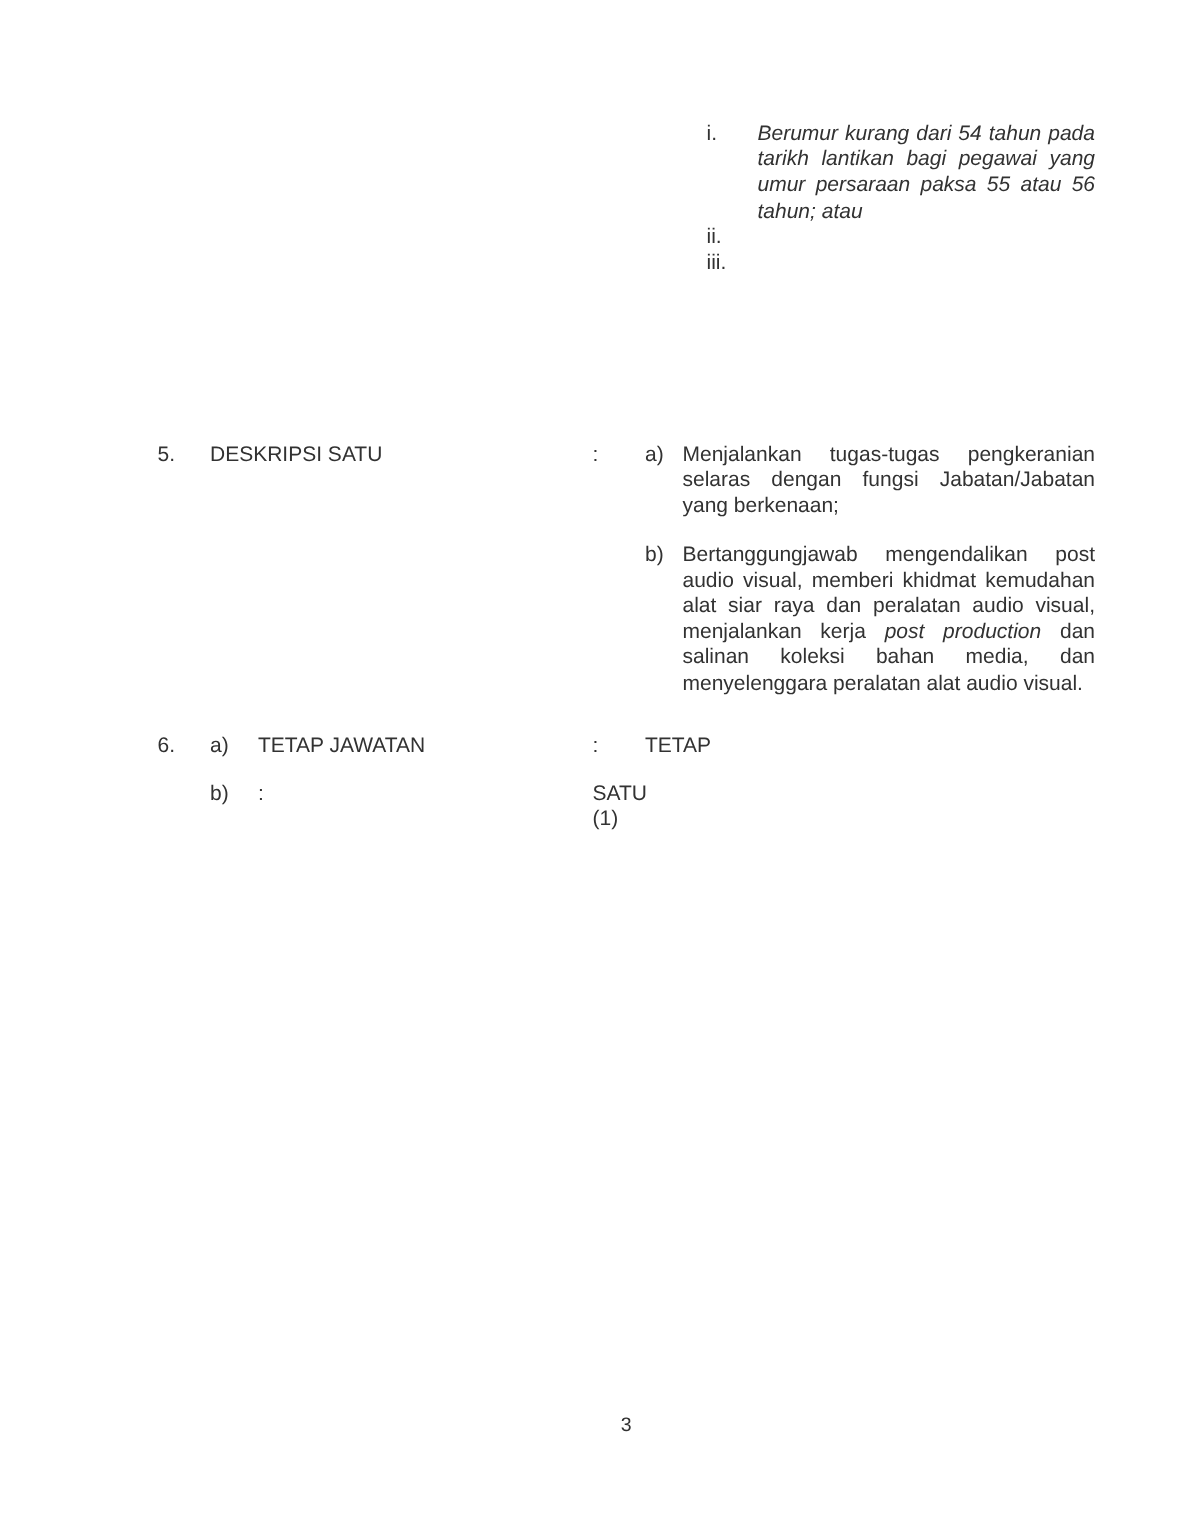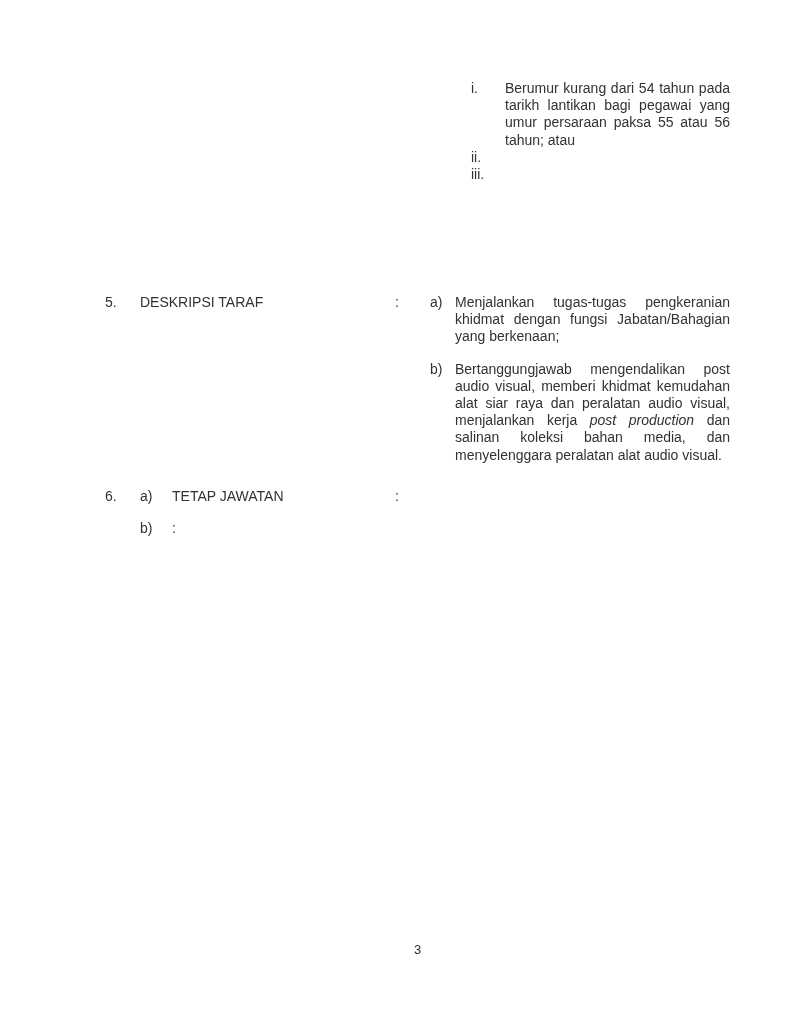--- a/index.html
+++ b/index.html
@@ -13,21 +13,21 @@
     font-size: 14px;
     line-height: 17.2px;
     color: #323232;
     overflow: hidden;
   }
 
   
   .roman-list { position: absolute; top: 80px; left: 471px; width: 259px; }
   .roman-item { display: flex; align-items: flex-start; }
   .roman-marker { flex: 0 0 34px; }
-  .roman-text { flex: 1 1 auto; text-align: justify; }
+  .roman-text { flex: 1 1 auto; text-align: justify; font-style: italic; }
 
   
   .section-5 {
     position: absolute; top: 294px; left: 105px; width: 625px;
     display: grid; grid-template-columns: 35px 255px 35px 1fr;
     align-items: start;
   }
   .duty-para { display: flex; align-items: flex-start; }
   .duty-para + .duty-para { margin-top: 15px; }
   .duty-marker { flex: 0 0 25px; }
@@ -59,43 +59,45 @@
     <div class="roman-item">
       <span class="roman-marker">ii.</span>
     </div>
     <div class="roman-item">
       <span class="roman-marker">iii.</span>
     </div>
   </div>
 
   <div class="section-5">
     <span>5.</span>
-    <span>DESKRIPSI TARAF</span>
+    <span>DESKRIPSI SATU</span>
     <span>:</span>
     <div>
       <div class="duty-para">
         <span class="duty-marker">a)</span>
-        <span class="duty-text">Menjalankan tugas-tugas pengkeranian khidmat dengan fungsi Jabatan/Bahagian yang berkenaan;</span>
+        <span class="duty-text">Menjalankan tugas-tugas pengkeranian selaras dengan fungsi Jabatan/Jabatan yang berkenaan;</span>
       </div>
       <div class="duty-para">
         <span class="duty-marker">b)</span>
         <span class="duty-text"><span>Bertanggungjawab mengendalikan post audio visual, memberi khidmat kemudahan alat siar raya dan peralatan audio visual, menjalankan kerja </span><em>post production</em><span> dan salinan koleksi bahan media, dan menyelenggara peralatan alat audio visual.</span></span>
       </div>
     </div>
   </div>
 
   <div class="section-6">
     <div class="s6-row">
       <span>6.</span>
       <span>a)</span>
       <span class="s6-label">TETAP JAWATAN</span>
       <span>:</span>
+      <span>TETAP</span>
     </div>
     <div class="s6-row">
       <span></span>
       <span>b)</span>
       <span>:</span>
+      <span>SATU (1)</span>
     </div>
   </div>
 
   <div class="page-number">3</div>
 
 </div>
 
 </body></html>

